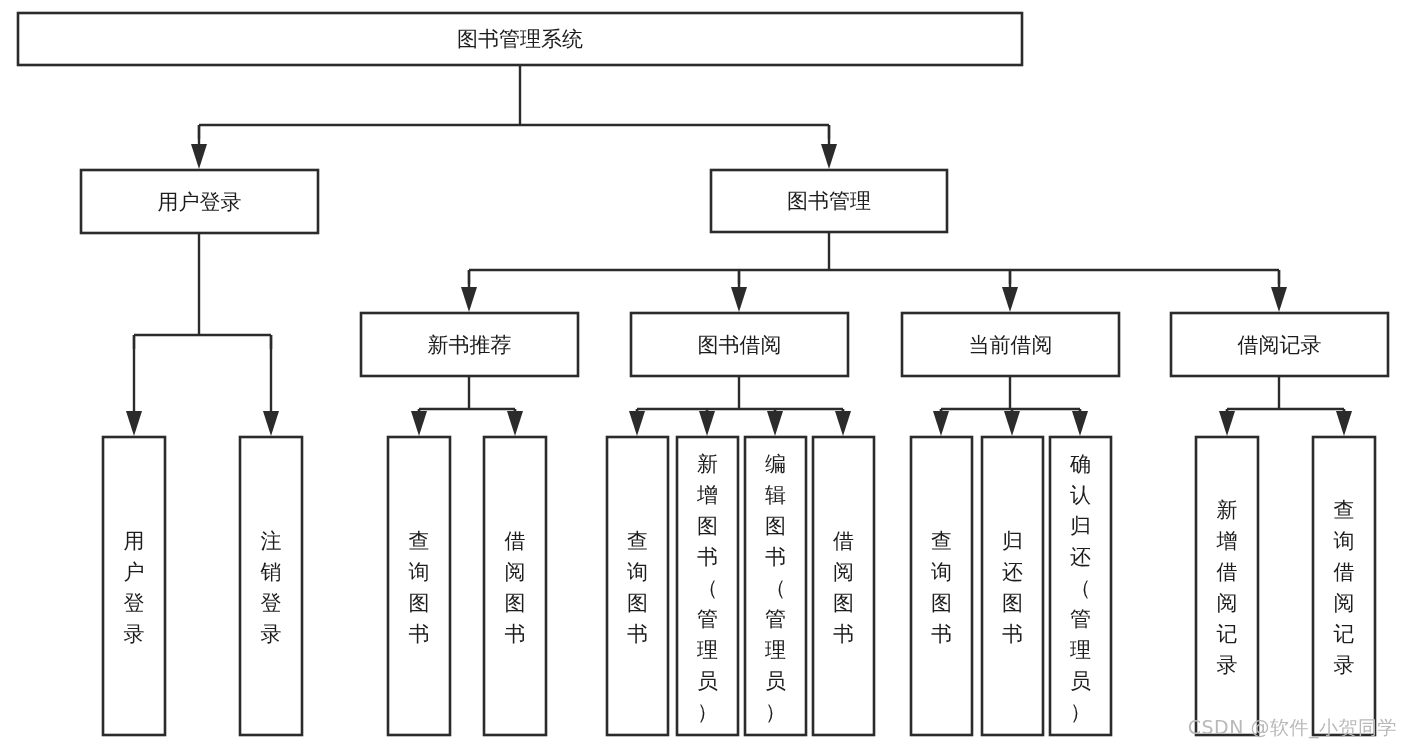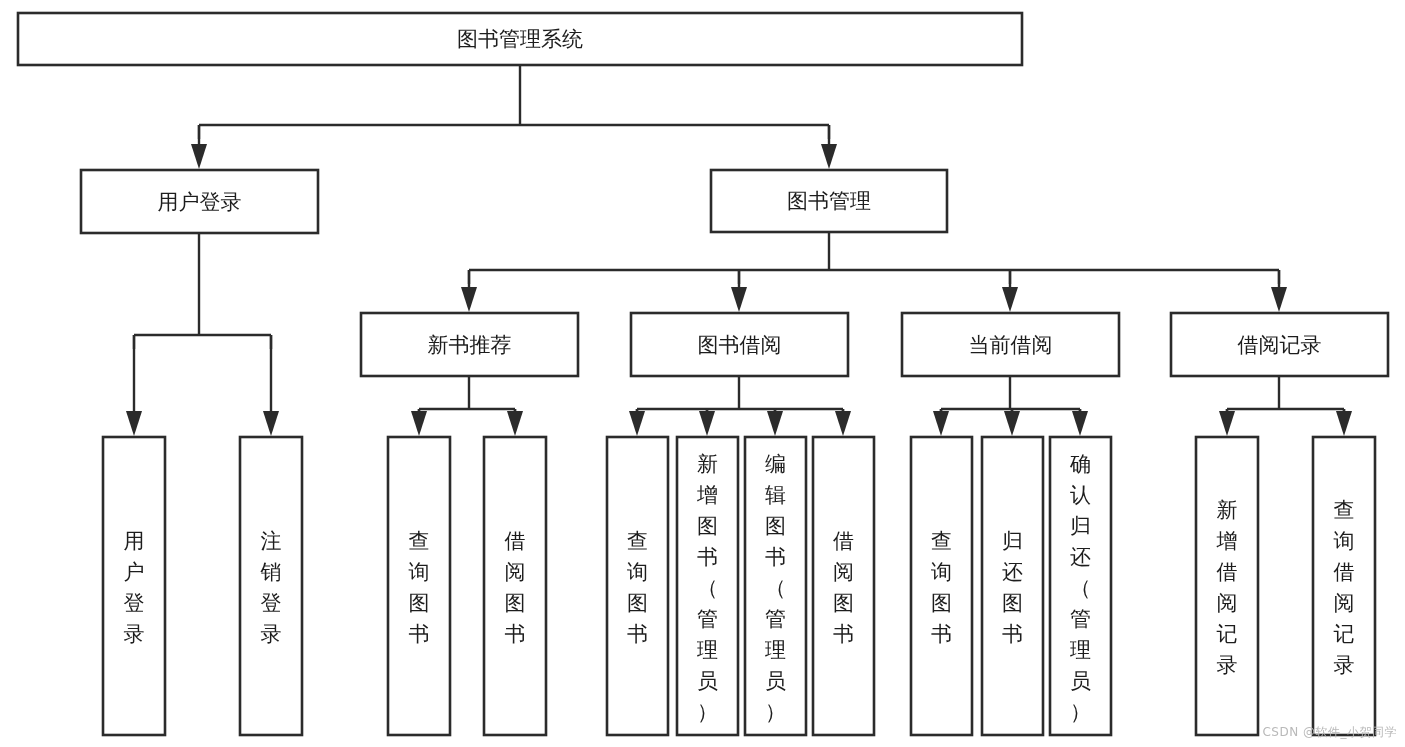--- a/index.html
+++ b/index.html
@@ -55,21 +55,21 @@
     font-family: "DejaVu Sans", "Liberation Sans", sans-serif;
     font-size: 21px;
     fill: #1d1d1d;
     text-anchor: middle;
   }
   .watermark {
     position: absolute;
     right: 8px;
     bottom: 6px;
     font-family: "DejaVu Sans", "Liberation Sans", sans-serif;
-    font-size: 12px;
+    font-size: 19px;
     color: #b9b9b9;
     letter-spacing: 0.5px;
     white-space: nowrap;
     user-select: none;
   }
 </style>
 </head>
 <body>
 
 <div id="diagram-root">

